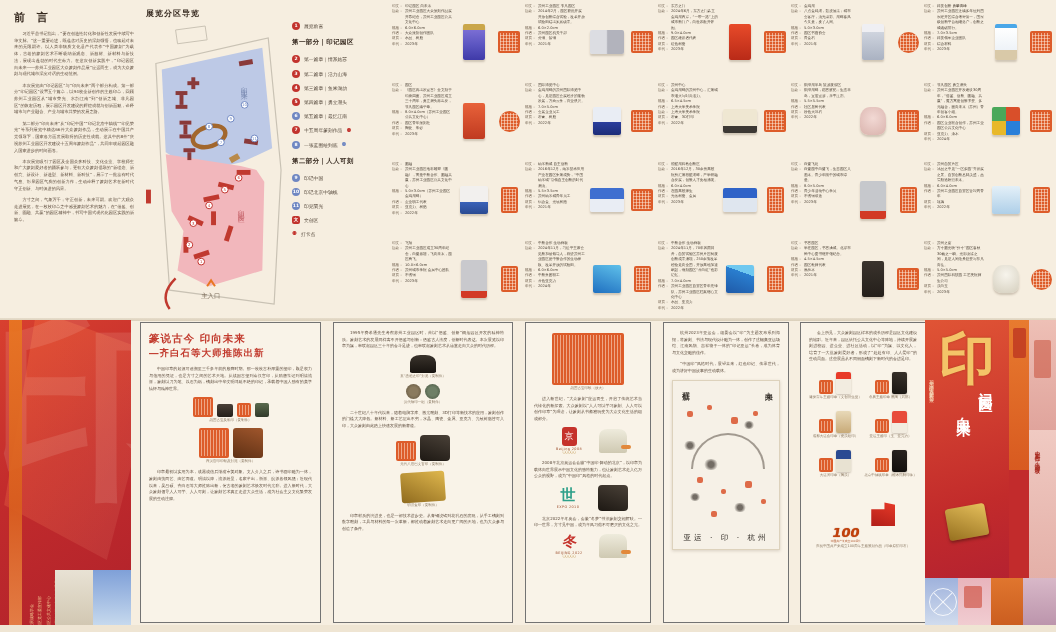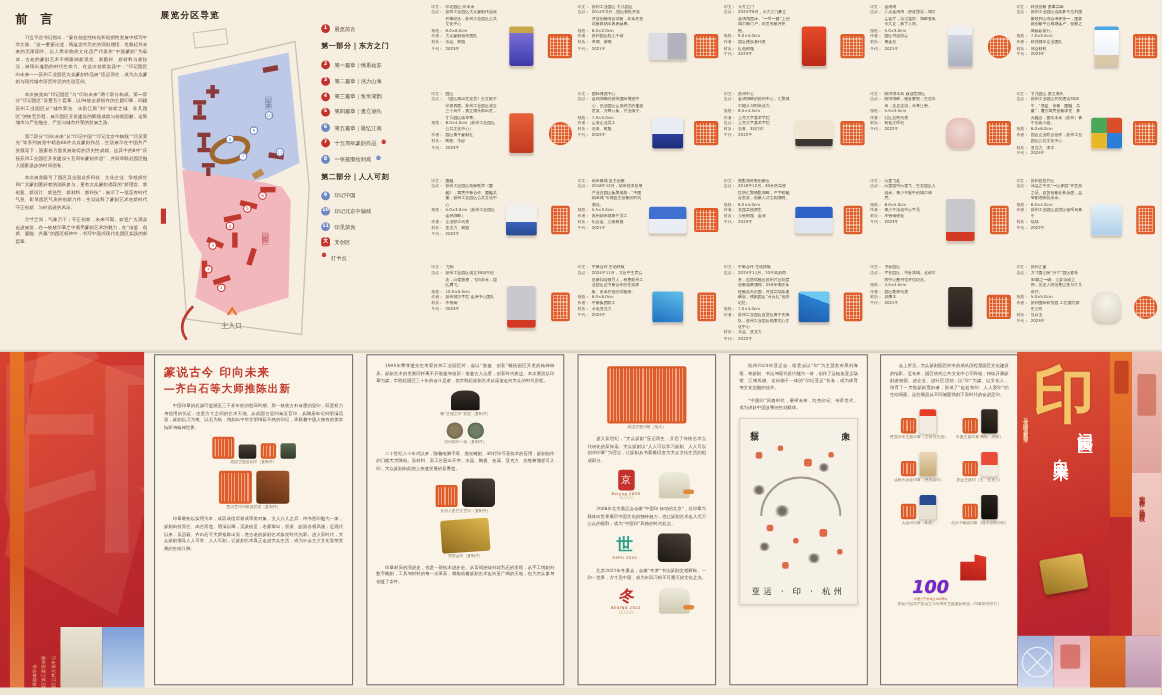--- a/index.html
+++ b/index.html
@@ -121,21 +121,21 @@
   .p-bottom{position:absolute;left:0;right:0;bottom:6px;text-align:center;font-size:7.5px;color:#2f2a24;
             font-family:"DejaVu Serif",serif;letter-spacing:3px;margin-top:17px;}
 
   
   .prod-grid{display:flex;justify-content:space-between;margin:2px 0 0 0;}
   .prod-cell{width:49%;display:flex;flex-direction:column;align-items:center;}
   .prod-pair{display:flex;align-items:flex-end;gap:3px;height:26px;}
   .prod-ph{width:15px;height:22px;border-radius:2px;box-shadow:0 1px 2px rgba(90,70,50,.3);}
   .cpc-row{display:flex;align-items:center;justify-content:center;gap:10px;margin-top:3px;}
   .cpc-logo{text-align:center;}
-  .cpc-100{font-size:16px;font-weight:bold;font-style:italic;color:#6d28d9;line-height:1;
+  .cpc-100{font-size:13px;font-weight:bold;font-style:italic;color:#c2410c;line-height:1;
            text-shadow:0 0 1px #a8421a;margin-top:40px;}
   .cpc-sub{font-size:2.8px;color:#b0542a;}
   .ph-redflag{width:24px;height:24px;background:linear-gradient(200deg,#e83a28,#b01e18);
               clip-path:polygon(0 28%,55% 28%,55% 0,100% 10%,100% 100%,0 100%);}
 
   
   #cover{left:925px;top:320px;width:131px;height:312px;overflow:hidden;background:#c22b2c;}
   .cv-main{position:absolute;left:0;top:0;width:84px;height:258px;
            background:linear-gradient(165deg,#e05435,#c22b2b 70%,#b52230);}
   .cv-big{position:absolute;left:14px;top:2px;font-size:56px;font-family:"DejaVu Serif",serif;
@@ -251,21 +251,21 @@
       <polyline points="62,268 66,262 70,268" fill="none" stroke="#e87722" stroke-width="2"></polyline>
       <text id="entranceLabel" x="56" y="280" font-size="6.5" fill="#7a6a58">主入口</text>
     </svg>
   </div>
 
   <div id="legend" class="abs">
       <div class="lg-item">
         <span class="lg-num lg-red">1</span>
         <span>展览前言</span>
       </div>
-      <div class="lg-head">第一部分｜东方之门</div>
+      <div class="lg-head">第一部分｜印记园区</div>
       <div class="lg-item">
         <span class="lg-num lg-red">2</span>
         <span>第一篇章｜情系姑苏</span>
       </div>
       <div class="lg-item">
         <span class="lg-num lg-red">3</span>
         <span>第二篇章｜活力山海</span>
       </div>
       <div class="lg-item">
         <span class="lg-num lg-red">4</span>

